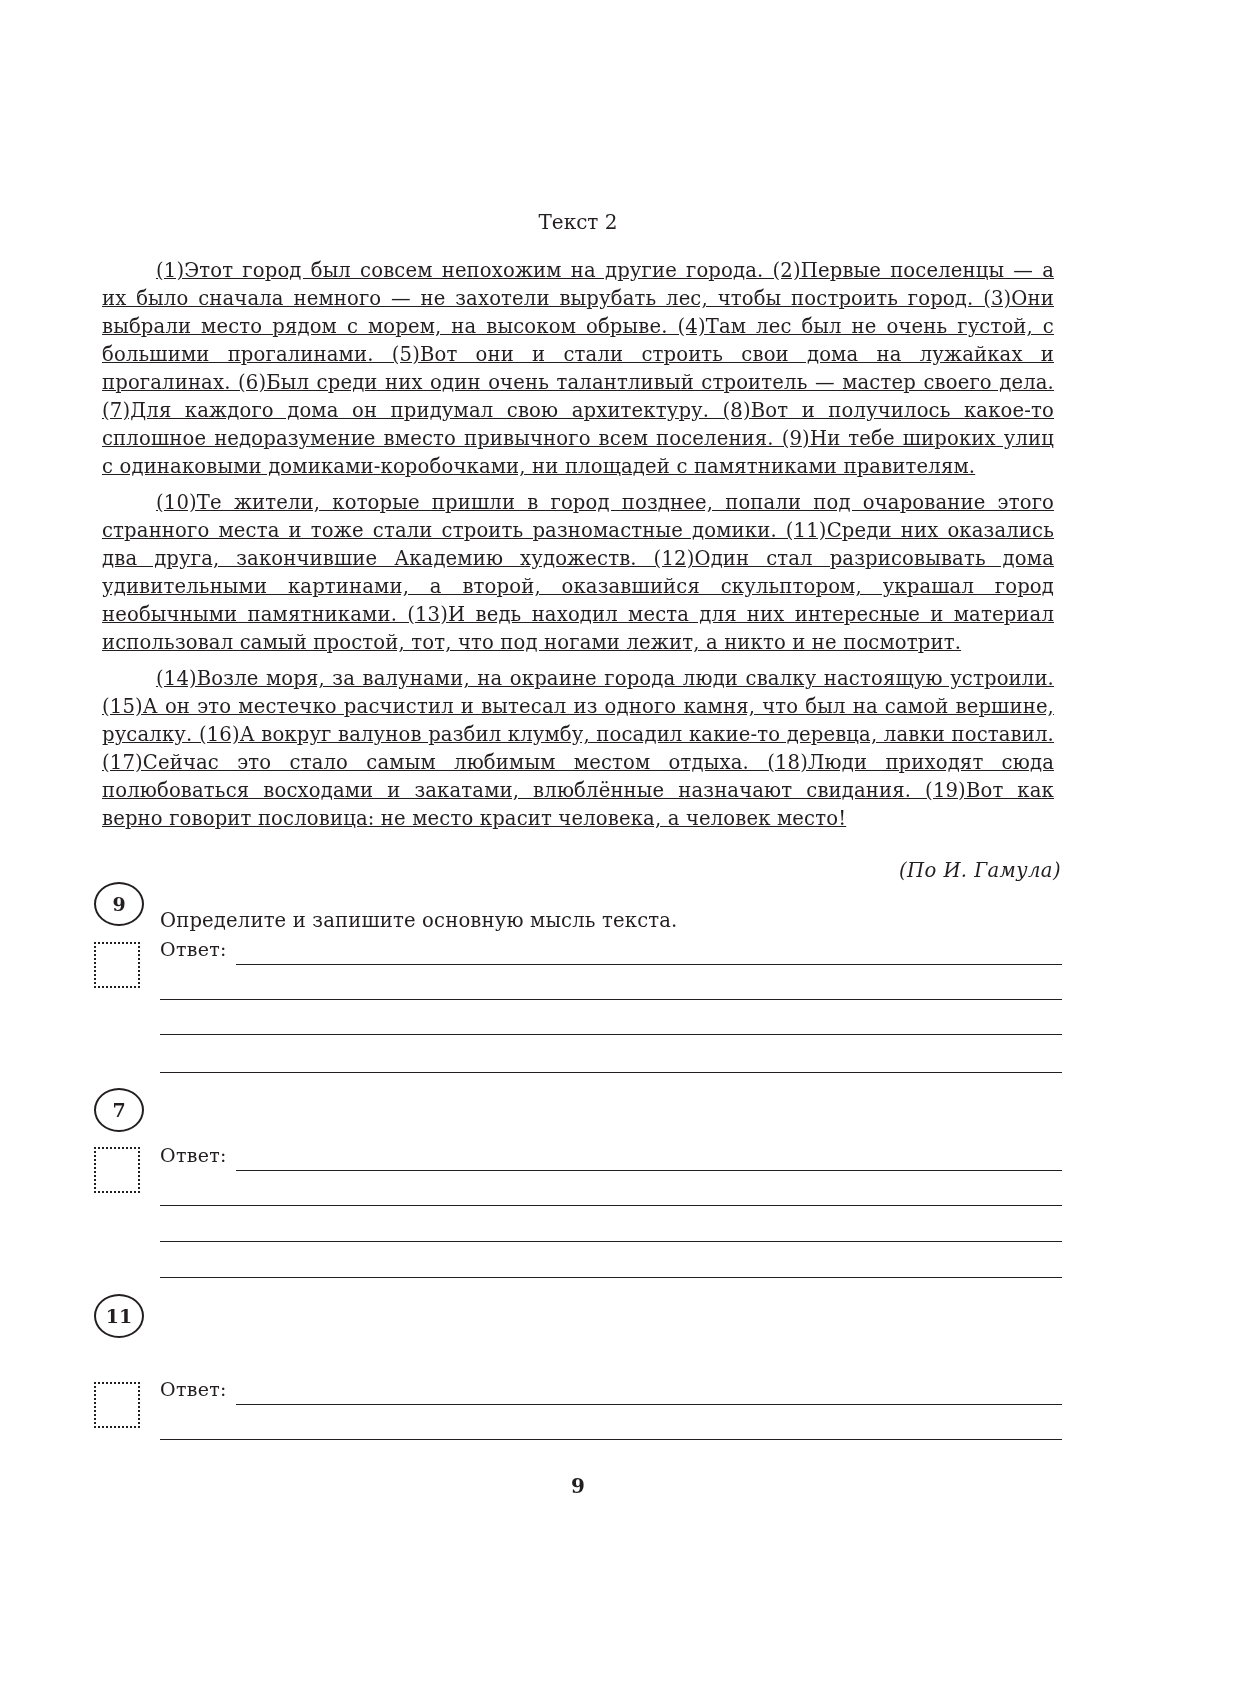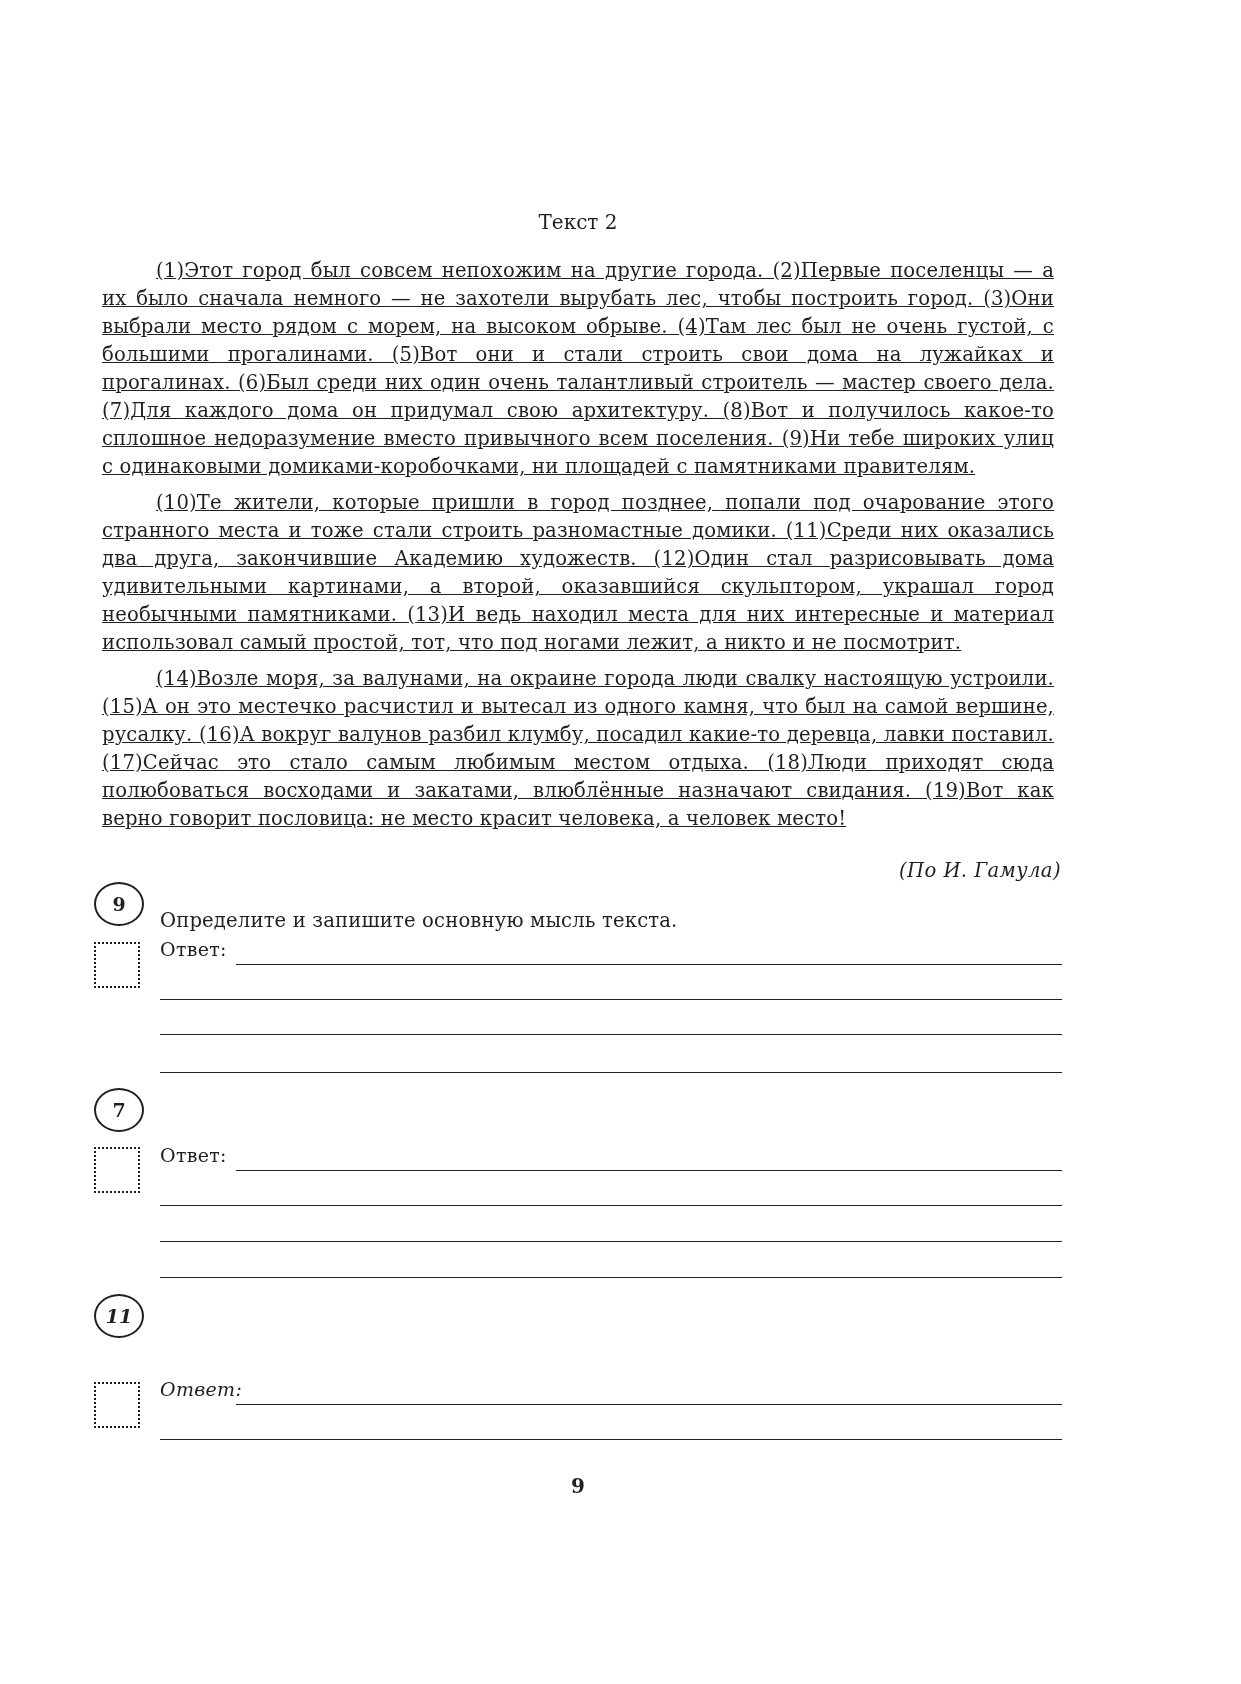--- a/index.html
+++ b/index.html
@@ -183,21 +183,21 @@
   <div class="task" style="top:1088px;height:200px;">
     <div class="num">7</div>
     <div class="score-box" style="top:59px;"></div>
     <div class="answer-label" style="top:56px;">Ответ:</div>
     <div class="answer-line" style="top:82px;left:142px;"></div>
     <div class="answer-line" style="top:117px;left:66px;"></div>
     <div class="answer-line" style="top:153px;left:66px;"></div>
     <div class="answer-line" style="top:189px;left:66px;"></div>
   </div>
 
-  <div class="task" style="top:1294px;height:150px;font-style:italic;">
+  <div class="task" style="top:1294px;height:150px;">
     <div class="num">11</div>
     <div class="score-box" style="top:88px;"></div>
     <div class="answer-label" style="top:84px;">Ответ:</div>
     <div class="answer-line" style="top:110px;left:142px;"></div>
     <div class="answer-line" style="top:145px;left:66px;"></div>
   </div>
 
   <div class="page-number">9</div>
 
 </div>

